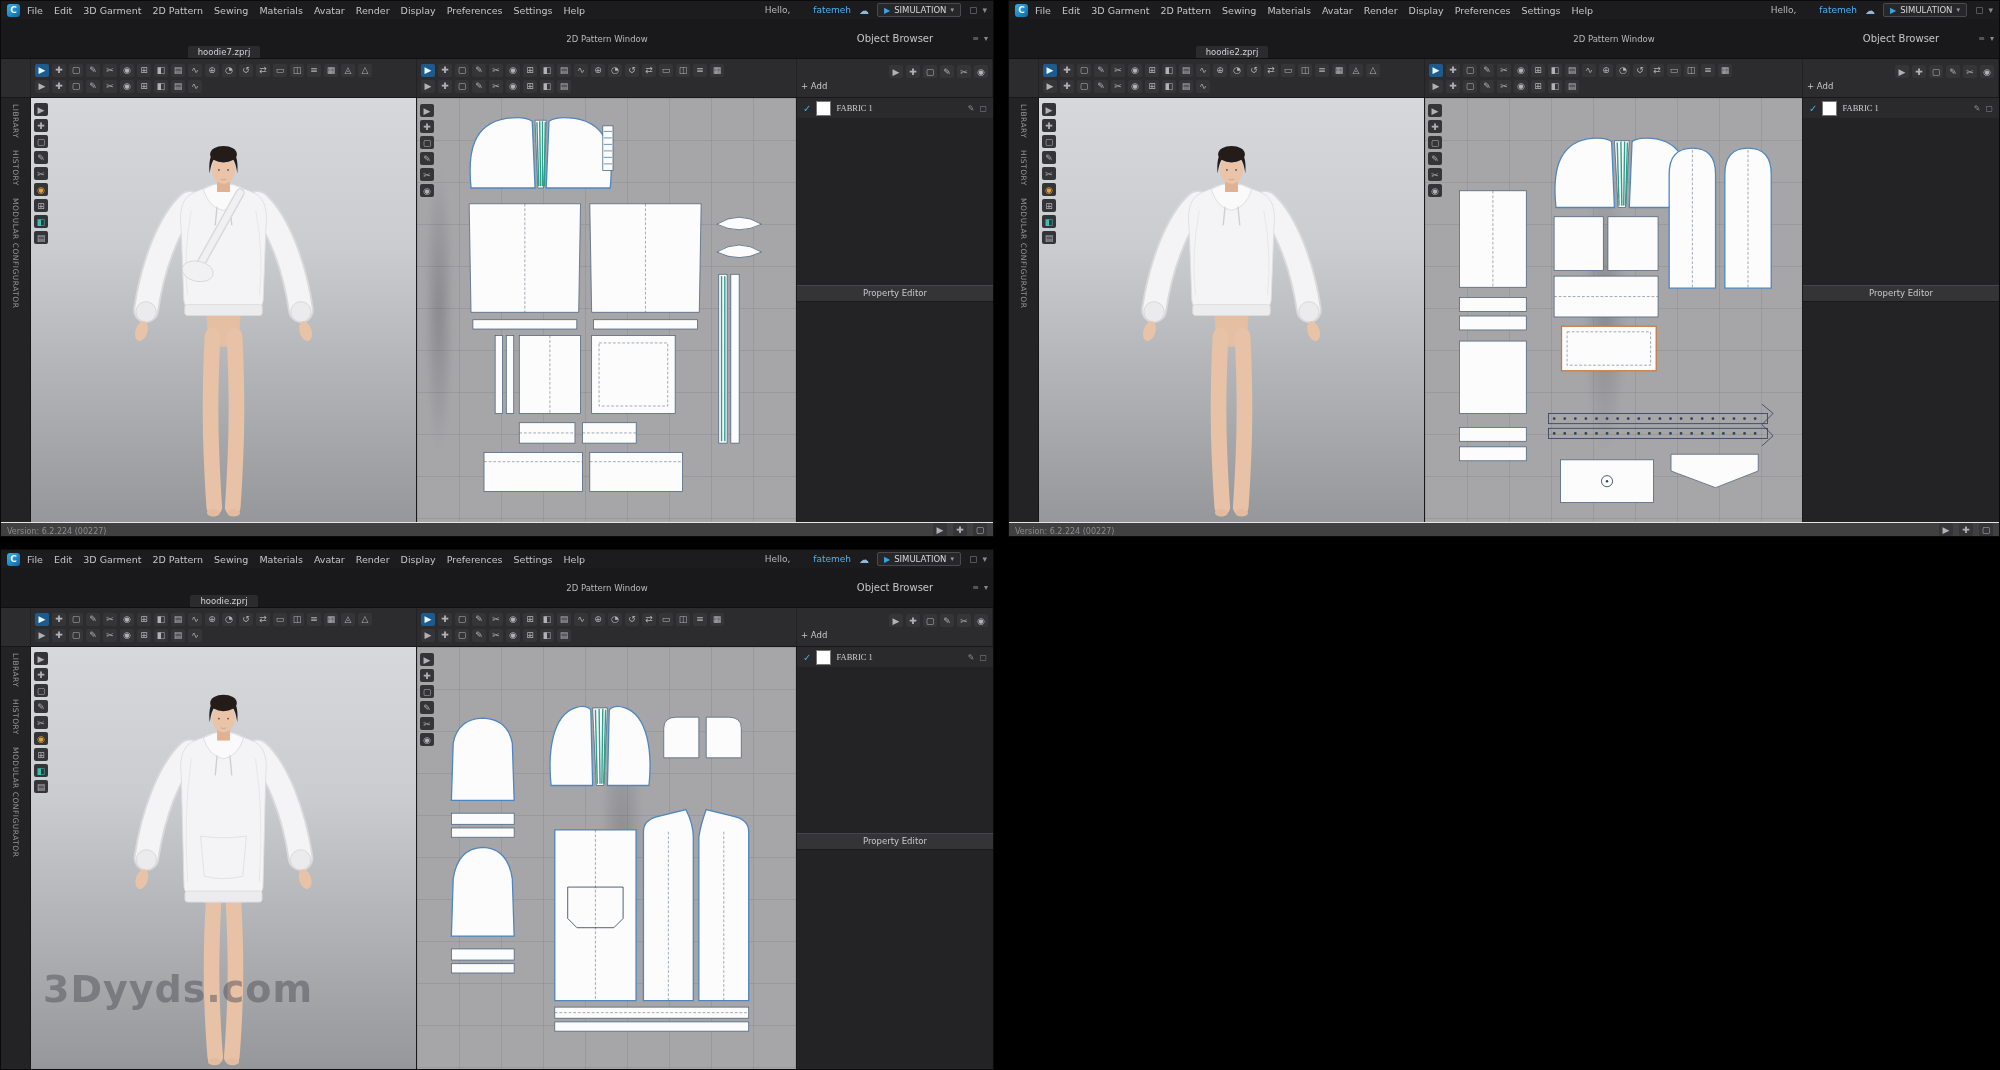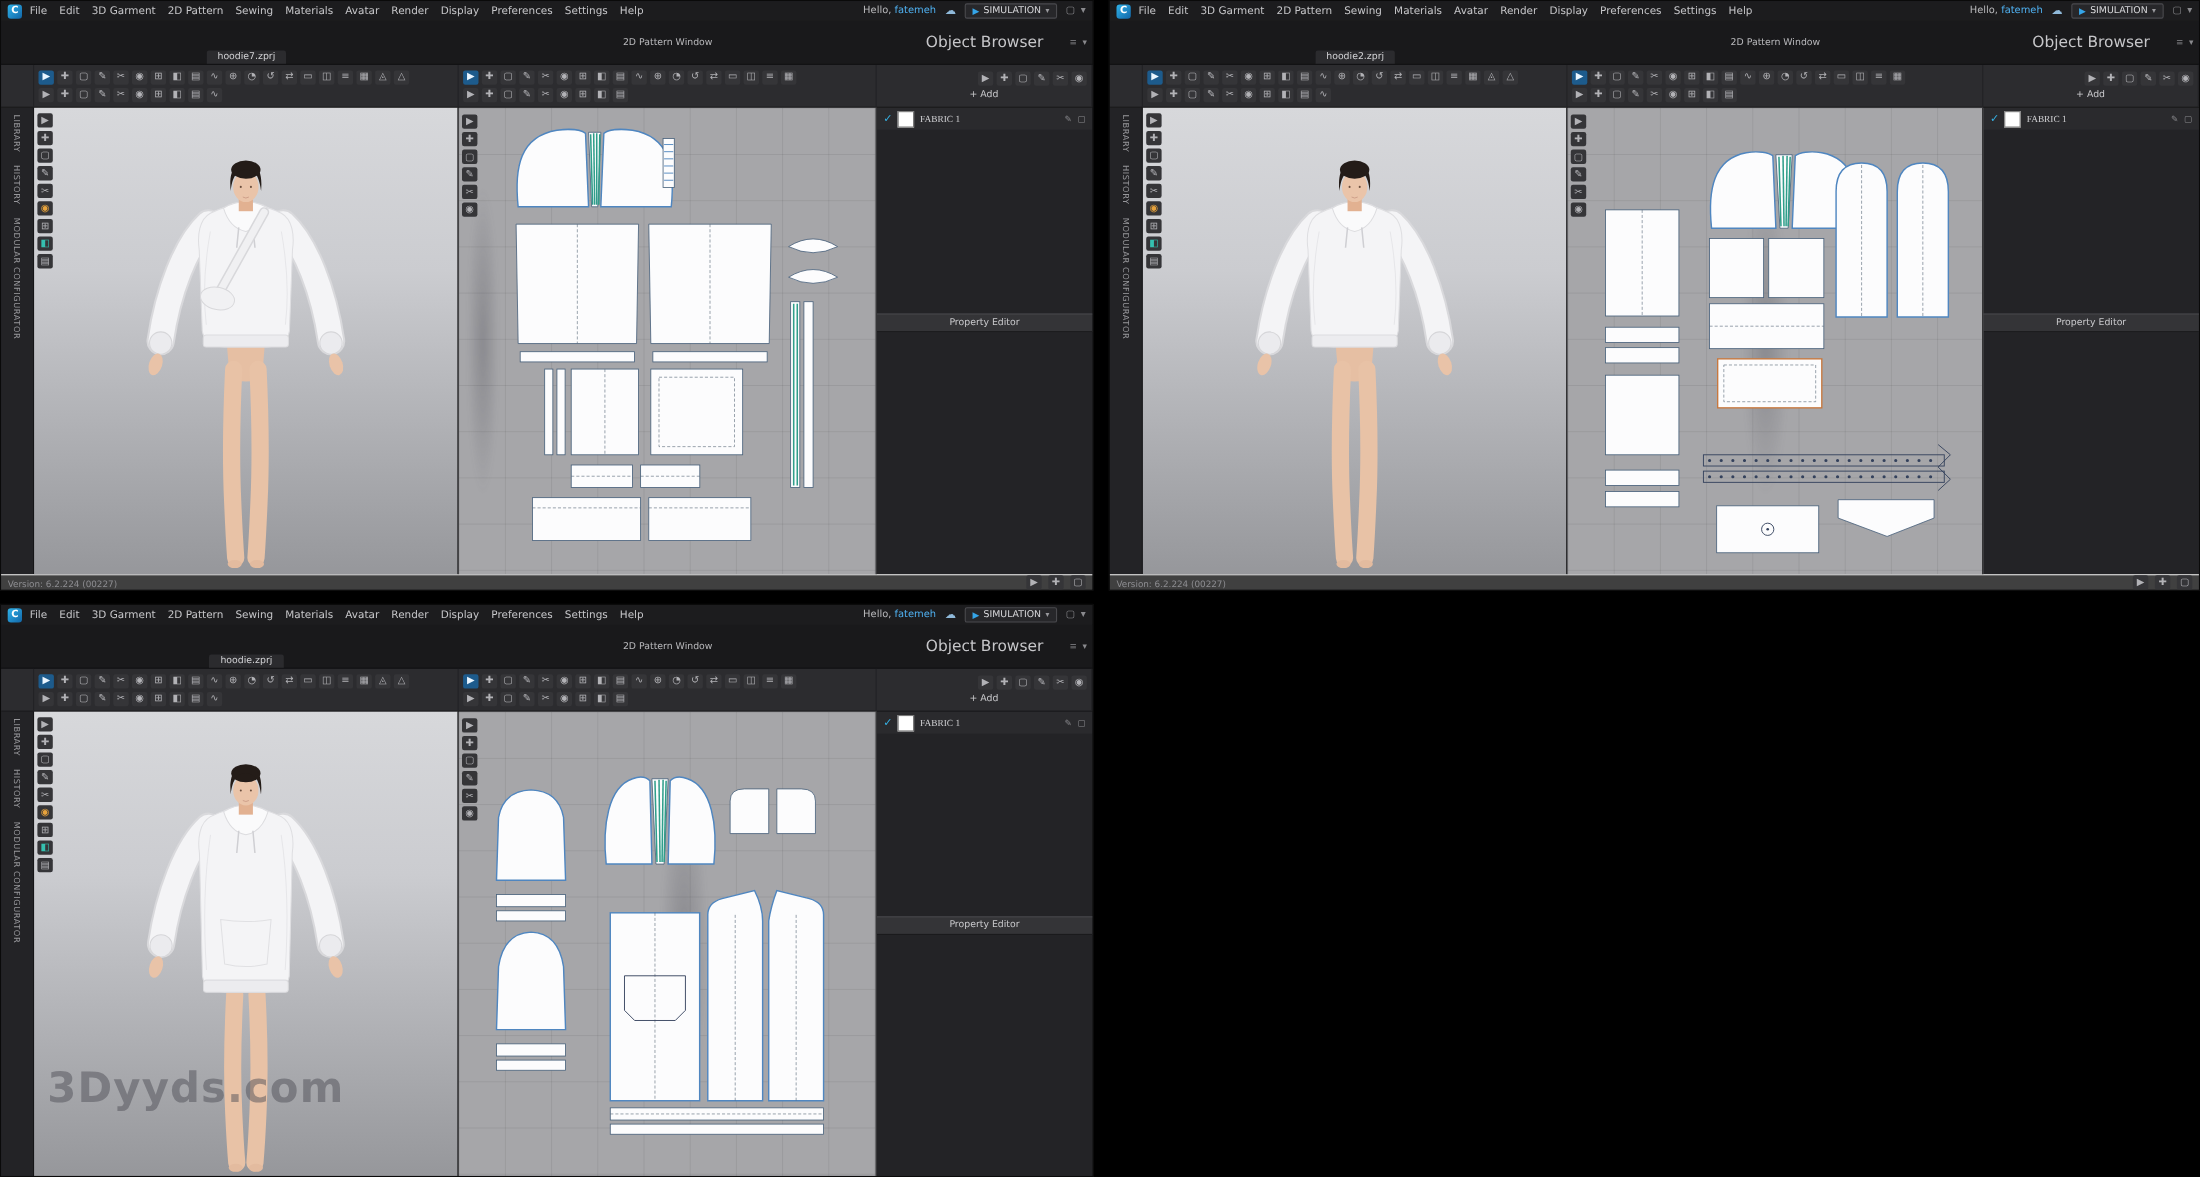--- a/index.html
+++ b/index.html
@@ -8,44 +8,44 @@
   .app{position:absolute;background:#1f1f21;display:flex;flex-direction:column;box-sizing:border-box;border:1px solid #0a0a0a;}
 
   
   .menubar{flex:0 0 18px;background:#1c1c1e;display:flex;align-items:center;gap:7px;padding:0 6px;}
   .logo{width:13px;height:13px;border-radius:3px;background:linear-gradient(135deg,#2fb3ea,#1266a8);
         color:#fff;font-size:9px;font-weight:bold;display:flex;align-items:center;justify-content:center;flex:0 0 auto;}
   .menus{display:flex;gap:11px;white-space:nowrap;}
   .menu-item{font-size:9.5px;color:#c6c6c9;}
   .mb-right{margin-left:auto;display:flex;align-items:center;gap:8px;white-space:nowrap;}
   .greet{font-size:9px;color:#b9b9bc;}
-  .greet .user{color:#4fb0f0;}
+  .greet .user{color:#4fb0f0;margin-left:20px;}
   .cloud{color:#8fb9da;font-size:10px;}
   .sim{display:flex;align-items:center;gap:4px;border:1px solid #4a4a4e;background:#27272a;border-radius:2px;
        padding:1px 6px;font-size:8.5px;color:#d8d8db;}
   .sim .play{color:#35a5e8;font-size:8px;}
   .sim .car{color:#9a9a9e;font-size:7px;}
   .mbicons{display:flex;gap:5px;color:#8a8a8e;font-size:9px;}
 
   
   .tabrow{flex:0 0 15px;background:#19191b;display:grid;grid-template-columns:30px 386px 1fr 196px;
           align-items:center;border-bottom:1px solid #101012;}
   .filetab{justify-self:center;background:#2b2b2e;color:#d2d2d5;font-size:8.5px;padding:1px 10px;border-radius:2px 2px 0 0;margin-top:27px;}
   .panetitle{justify-self:center;color:#b9b9bc;font-size:8.5px;}
   .obhead{position:relative;display:flex;justify-content:center;align-items:center;height:100%;}
-  .paneltitle{color:#c6c6c9;font-size:14px;}
+  .paneltitle{color:#c6c6c9;font-size:10px;}
   .obh-icons{position:absolute;right:5px;display:flex;gap:5px;font-size:8px;color:#8a8a8e;}
 
   
   .toolbar{flex:0 0 38px;background:#2c2c2f;border-bottom:1px solid #18181a;
            display:grid;grid-template-columns:30px 386px 1fr 196px;}
   .tbcell{display:flex;flex-direction:column;justify-content:center;gap:3px;padding:2px 4px;overflow:hidden;border-right:1px solid #222225;}
   .tbrow{display:flex;gap:3px;align-items:center;}
   .tbrow.right{justify-content:flex-end;}
-  .tbrow.center{justify-content:center;}
+  .tbrow.center{justify-content:flex-start;}
   .tbi{width:14px;height:13px;display:flex;align-items:center;justify-content:center;font-size:9px;
        color:#b2b2b6;background:#353538;border-radius:2px;flex:0 0 auto;}
   .tbi.active{background:#1d5b8c;color:#eaf6ff;}
   .vtools .tbi[data-name="library-folder-icon"]{color:#e6a23c;}
   .vtools .tbi[data-name="colorway-icon"]{color:#35c0b0;}
   .addbtn{font-size:8.5px;color:#c9c9cc;}
 
   
   .content{flex:1;display:grid;grid-template-columns:30px 386px 1fr 196px;min-height:0;}
   .sidestrip{background:#232326;display:flex;flex-direction:column;align-items:center;gap:12px;

